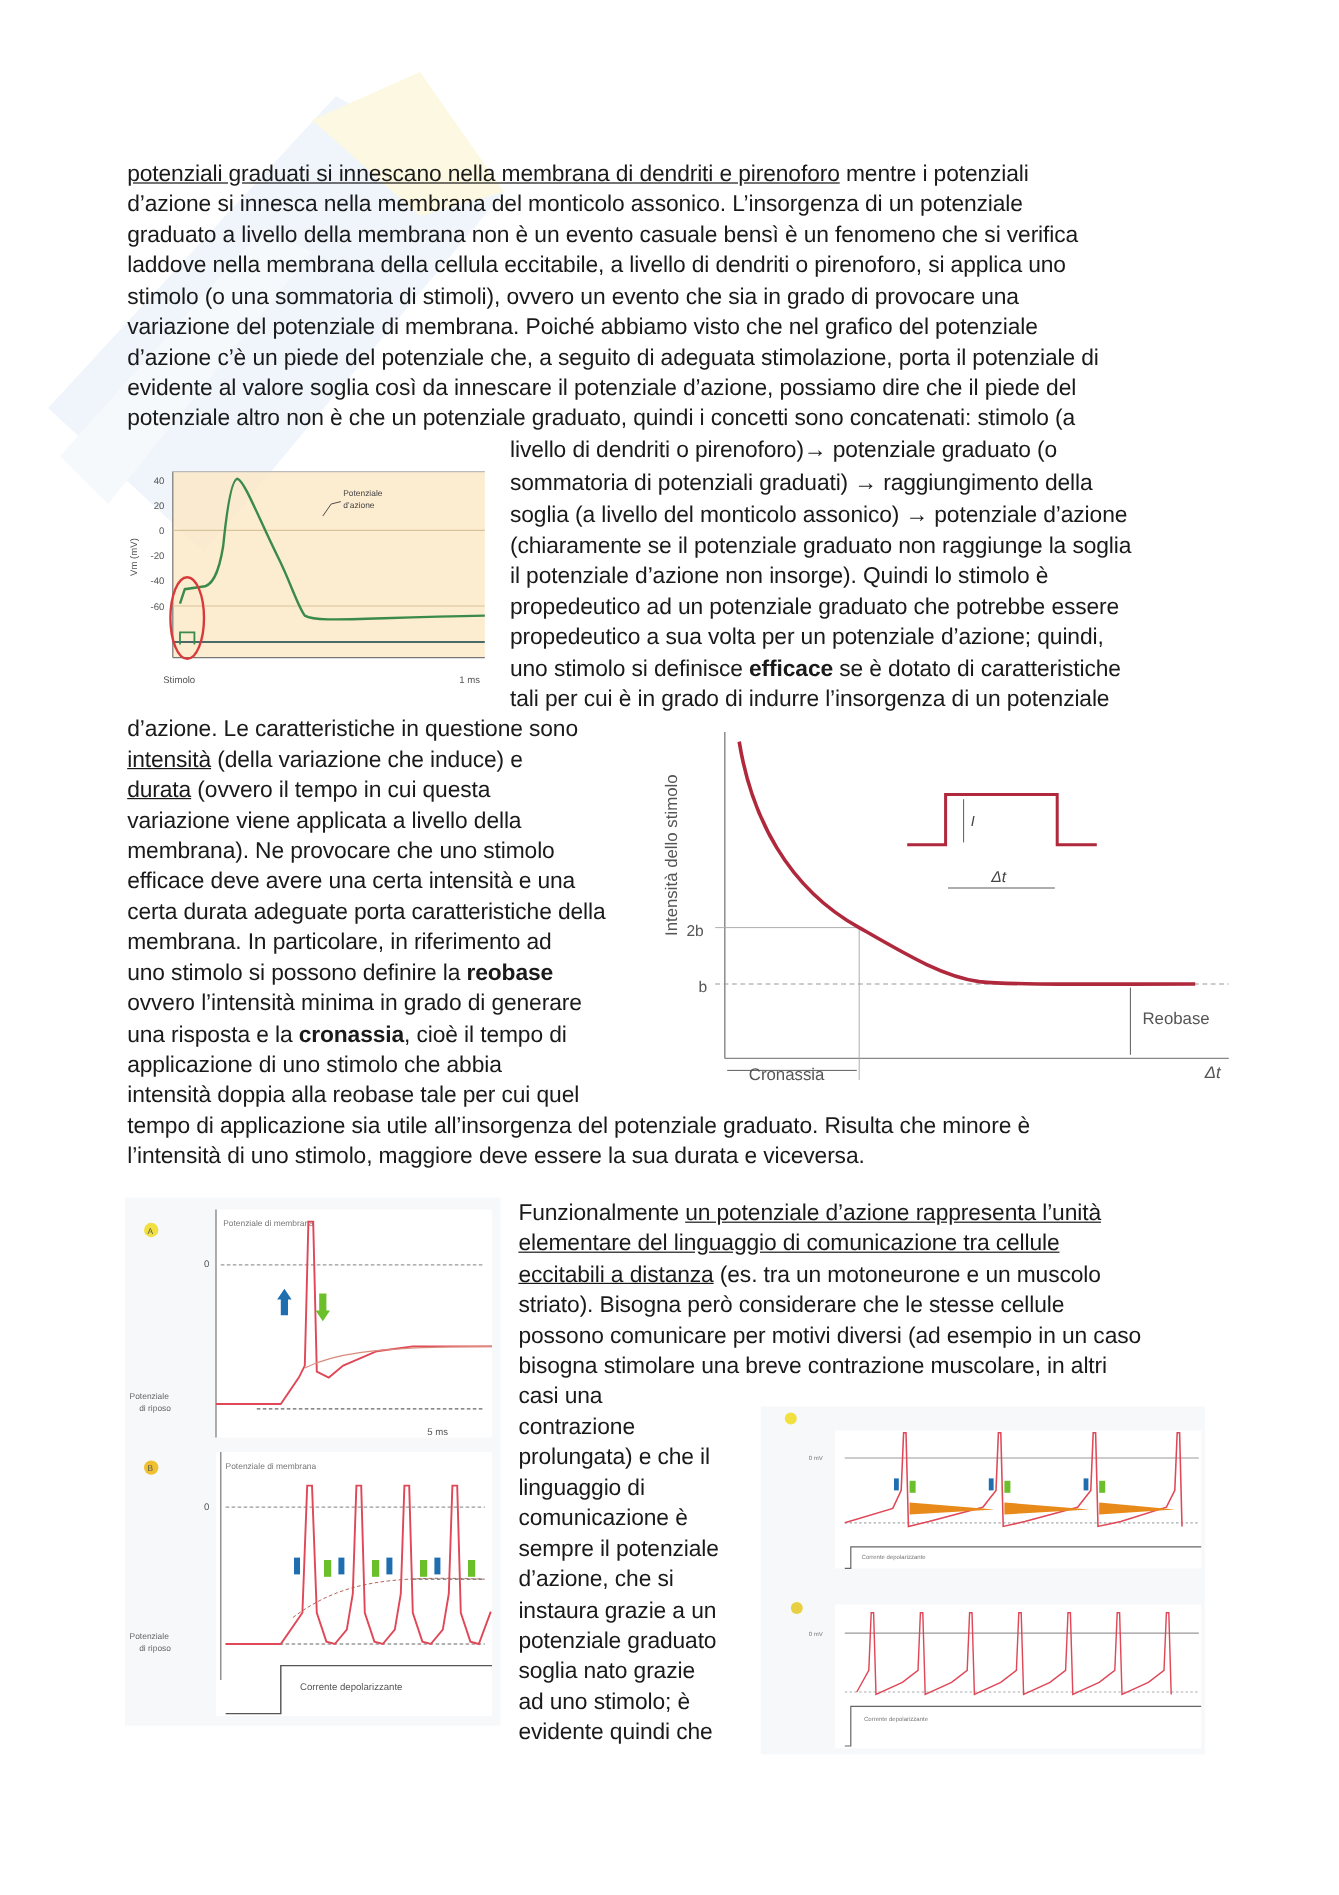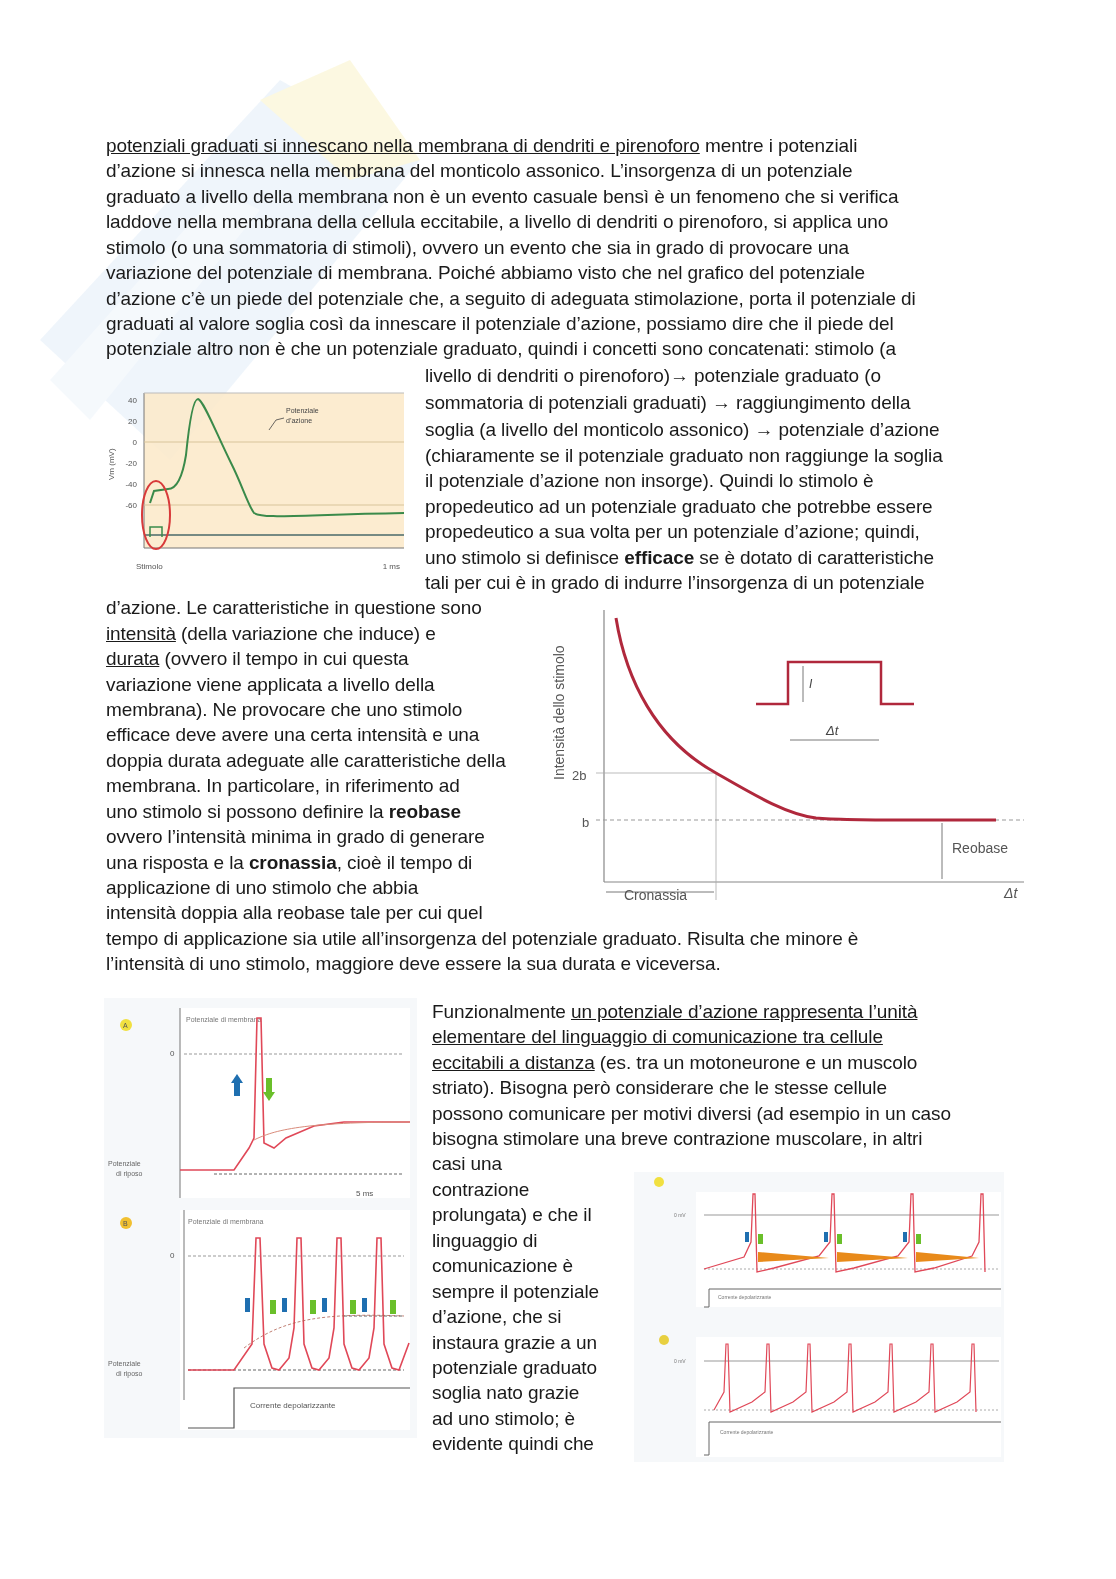--- a/index.html
+++ b/index.html
@@ -21,40 +21,40 @@
   <path d="M30 340 L200 150 L240 170 L70 380 Z" fill="#d5e6f6"></path>
 </svg>
 
 <div class="line" style="left:106px;top:133px;"><span class="u">potenziali graduati si innescano nella membrana di dendriti e pirenoforo</span><span> mentre i potenziali</span></div>
 <div class="line" style="left:106px;top:158px;">d’azione si innesca nella membrana del monticolo assonico. L’insorgenza di un potenziale</div>
 <div class="line" style="left:106px;top:184px;">graduato a livello della membrana non è un evento casuale bensì è un fenomeno che si verifica</div>
 <div class="line" style="left:106px;top:209px;">laddove nella membrana della cellula eccitabile, a livello di dendriti o pirenoforo, si applica uno</div>
 <div class="line" style="left:106px;top:235px;">stimolo (o una sommatoria di stimoli), ovvero un evento che sia in grado di provocare una</div>
 <div class="line" style="left:106px;top:260px;">variazione del potenziale di membrana. Poiché abbiamo visto che nel grafico del potenziale</div>
 <div class="line" style="left:106px;top:286px;">d’azione c’è un piede del potenziale che, a seguito di adeguata stimolazione, porta il potenziale di</div>
-<div class="line" style="left:106px;top:311px;">graduati al valore soglia così da innescare il potenziale d’azione, possiamo dire che il piede del</div>
+<div class="line" style="left:106px;top:311px;">evidente al valore soglia così da innescare il potenziale d’azione, possiamo dire che il piede del</div>
 <div class="line" style="left:106px;top:336px;">potenziale altro non è che un potenziale graduato, quindi i concetti sono concatenati: stimolo (a</div>
 
 <div class="line" style="left:425px;top:363px;">livello di dendriti o pirenoforo)→ potenziale graduato (o</div>
 <div class="line" style="left:425px;top:390px;">sommatoria di potenziali graduati) → raggiungimento della</div>
 <div class="line" style="left:425px;top:417px;">soglia (a livello del monticolo assonico) → potenziale d’azione</div>
 <div class="line" style="left:425px;top:443px;">(chiaramente se il potenziale graduato non raggiunge la soglia</div>
 <div class="line" style="left:425px;top:468px;">il potenziale d’azione non insorge). Quindi lo stimolo è</div>
 <div class="line" style="left:425px;top:494px;">propedeutico ad un potenziale graduato che potrebbe essere</div>
 <div class="line" style="left:425px;top:519px;">propedeutico a sua volta per un potenziale d’azione; quindi,</div>
 <div class="line" style="left:425px;top:545px;"><span>uno stimolo si definisce </span><b>efficace</b><span> se è dotato di caratteristiche</span></div>
 <div class="line" style="left:425px;top:570px;">tali per cui è in grado di indurre l’insorgenza di un potenziale</div>
 
 <div class="line" style="left:106px;top:595px;">d’azione. Le caratteristiche in questione sono</div>
 <div class="line" style="left:106px;top:621px;"><span class="u">intensità</span><span> (della variazione che induce) e</span></div>
 <div class="line" style="left:106px;top:646px;"><span class="u">durata</span><span> (ovvero il tempo in cui questa</span></div>
 <div class="line" style="left:106px;top:672px;">variazione viene applicata a livello della</div>
 <div class="line" style="left:106px;top:697px;">membrana). Ne provocare che uno stimolo</div>
 <div class="line" style="left:106px;top:722px;">efficace deve avere una certa intensità e una</div>
-<div class="line" style="left:106px;top:748px;">doppia durata adeguate alle caratteristiche della</div>
+<div class="line" style="left:106px;top:748px;">certa durata adeguate porta caratteristiche della</div>
 <div class="line" style="left:106px;top:773px;">membrana. In particolare, in riferimento ad</div>
 <div class="line" style="left:106px;top:799px;"><span>uno stimolo si possono definire la </span><b>reobase</b></div>
 <div class="line" style="left:106px;top:824px;">ovvero l’intensità minima in grado di generare</div>
 <div class="line" style="left:106px;top:850px;"><span>una risposta e la </span><b>cronassia</b><span>, cioè il tempo di</span></div>
 <div class="line" style="left:106px;top:875px;">applicazione di uno stimolo che abbia</div>
 <div class="line" style="left:106px;top:900px;">intensità doppia alla reobase tale per cui quel</div>
 <div class="line" style="left:106px;top:926px;">tempo di applicazione sia utile all’insorgenza del potenziale graduato. Risulta che minore è</div>
 <div class="line" style="left:106px;top:951px;">l’intensità di uno stimolo, maggiore deve essere la sua durata e viceversa.</div>
 
 <div class="line" style="left:432px;top:999px;"><span>Funzionalmente </span><span class="u">un potenziale d’azione rappresenta l’unità</span></div>

